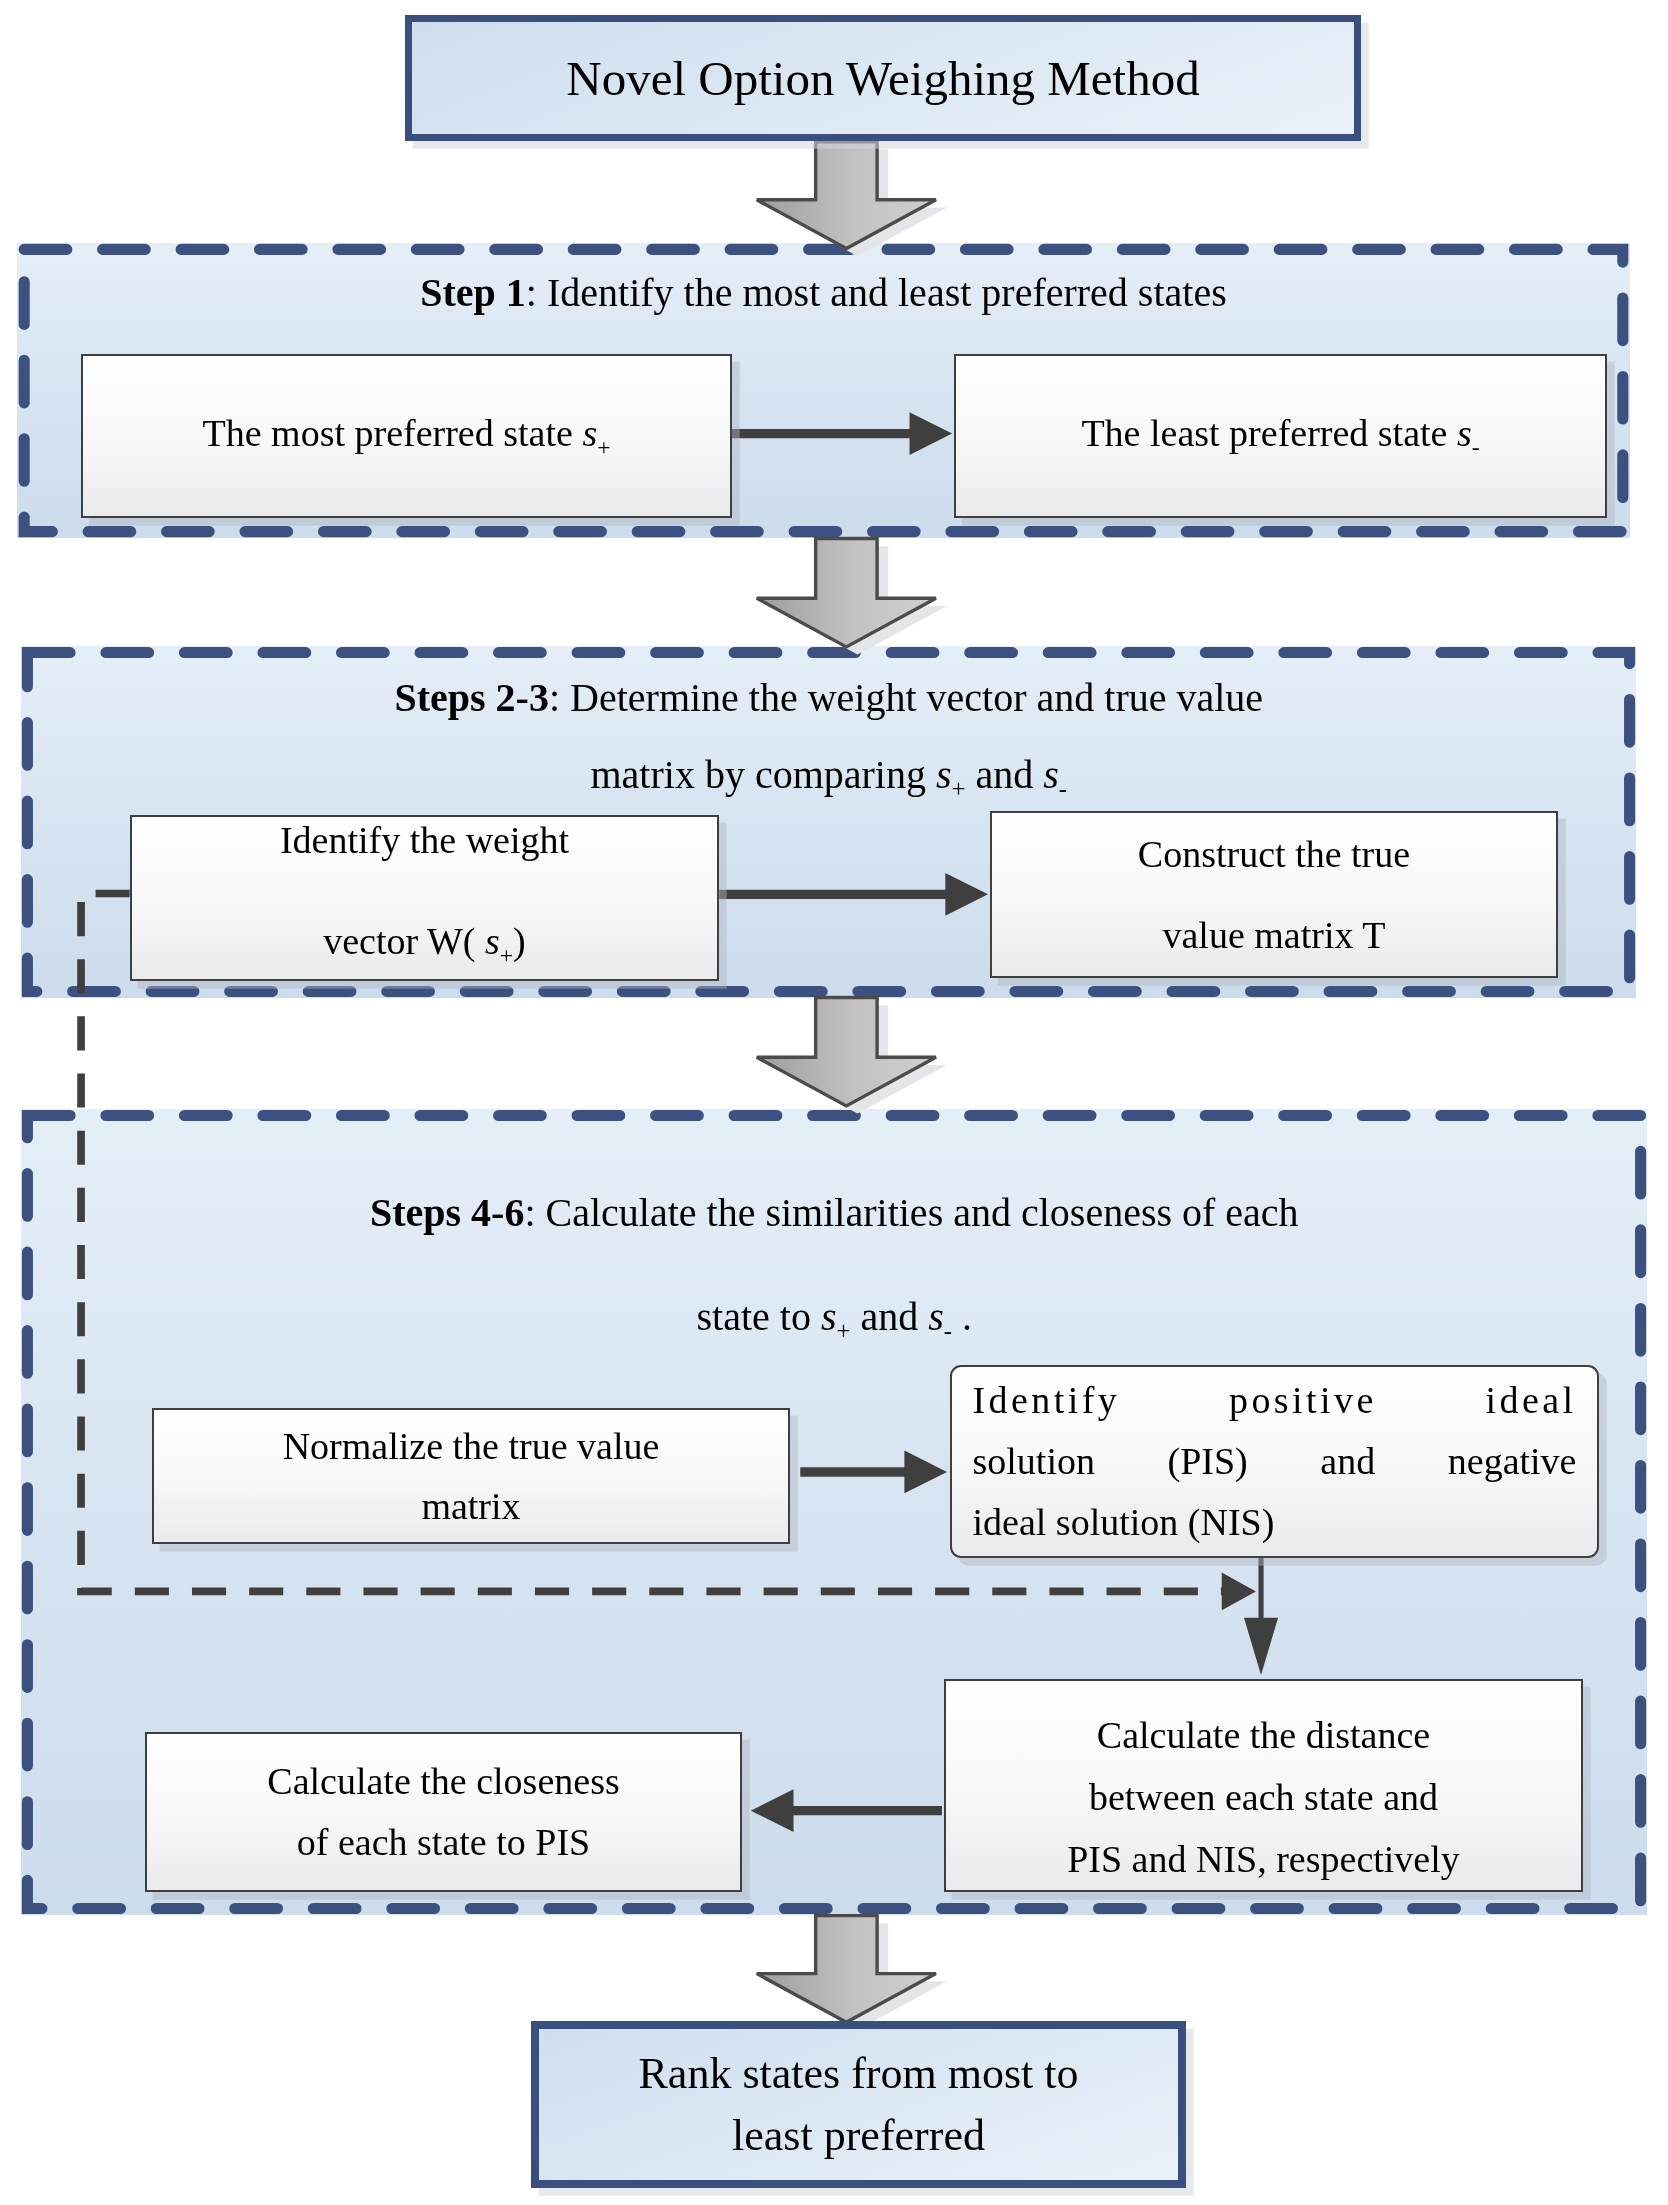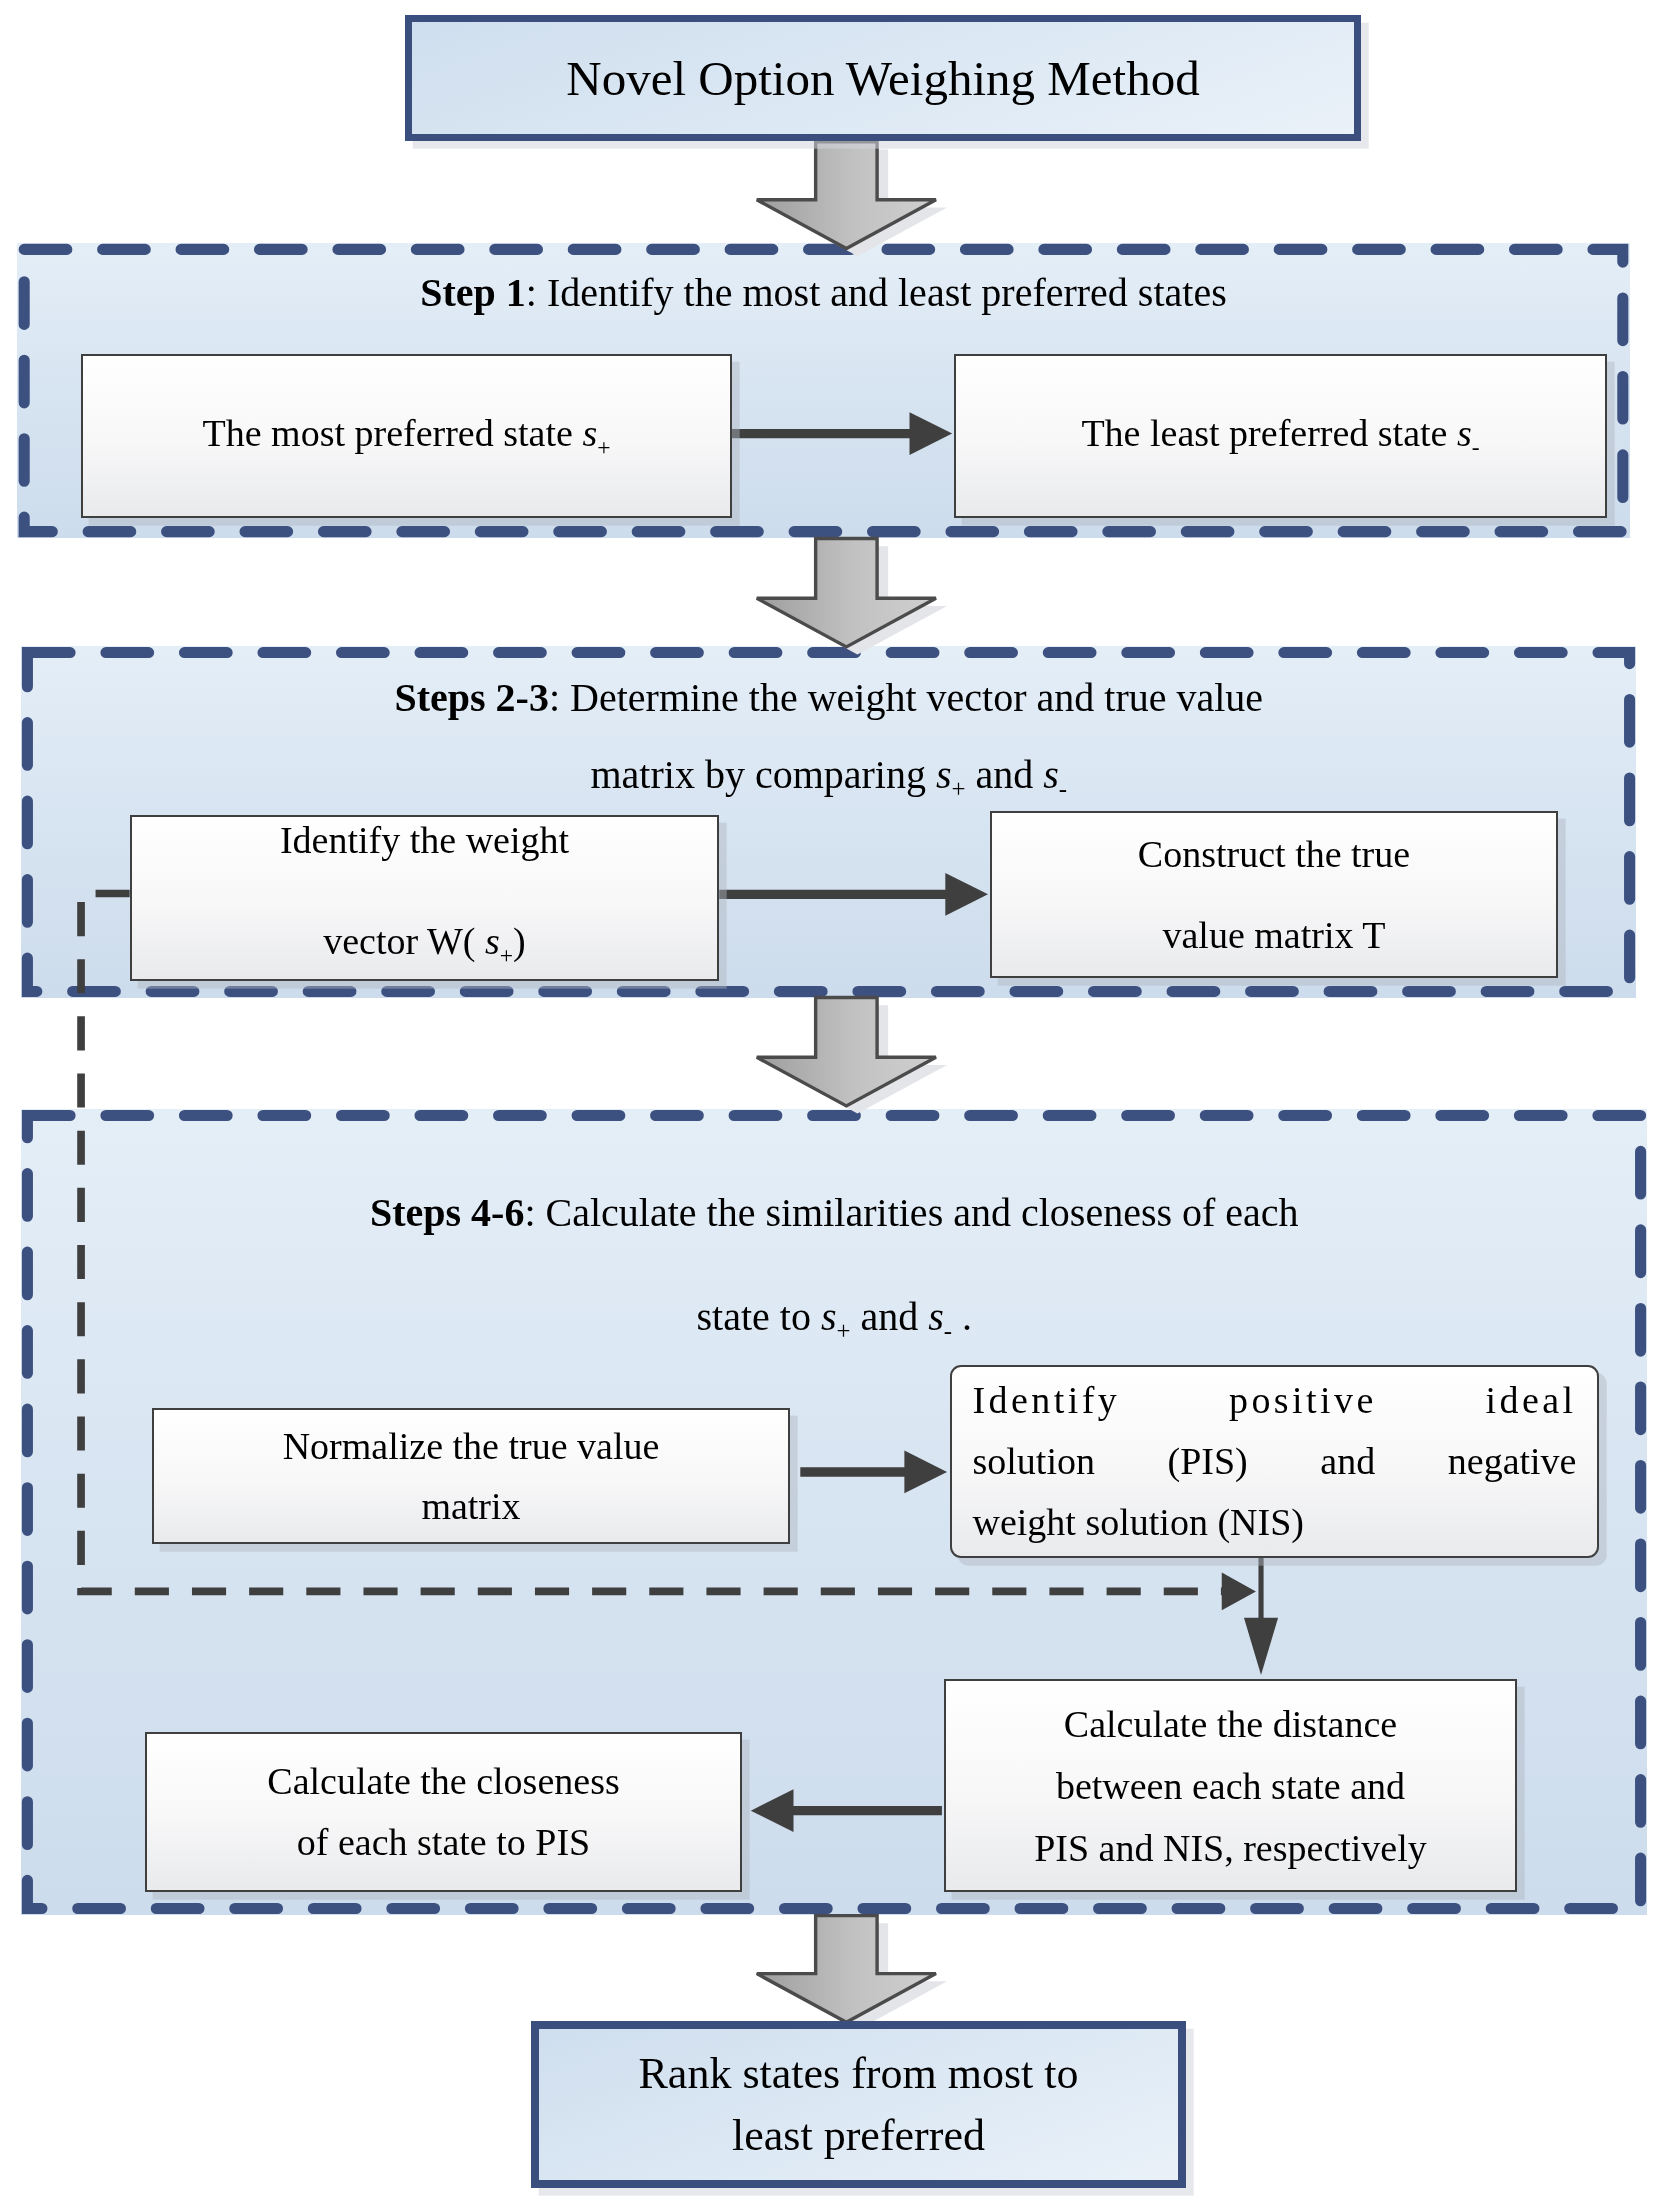--- a/index.html
+++ b/index.html
@@ -142,24 +142,24 @@
   </div>
 
   <div class="pbox" style="left:152px;top:1408px;width:638px;height:136px;line-height:60px;">
     <div class="ln"><span>Normalize the true value</span></div>
     <div class="ln"><span>matrix</span></div>
   </div>
 
   <div class="pbox" style="left:950px;top:1365px;width:649px;height:193px;line-height:61px;padding:0 20.5px;border-radius:11px;">
     <div class="ln jl ls"><span>Identify positive ideal</span></div>
     <div class="ln jl"><span>solution (PIS) and negative</span></div>
-    <div class="ln tl"><span>weight solution (NIS)</span></div>
+    <div class="ln tl"><span>ideal solution (NIS)</span></div>
   </div>
 
-  <div class="pbox" style="left:944px;top:1679px;width:573px;height:213px;line-height:62px;">
+  <div class="pbox" style="left:944px;top:1679px;width:639px;height:213px;line-height:62px;justify-content:flex-end;">
     <div class="ln"><span>Calculate the distance</span></div>
     <div class="ln"><span>between each state and</span></div>
     <div class="ln"><span>PIS and NIS, respectively</span></div>
   </div>
 
   <div class="pbox" style="left:145px;top:1732px;width:597px;height:160px;line-height:61px;">
     <div class="ln"><span>Calculate the closeness</span></div>
     <div class="ln"><span>of each state to PIS</span></div>
   </div>
 

